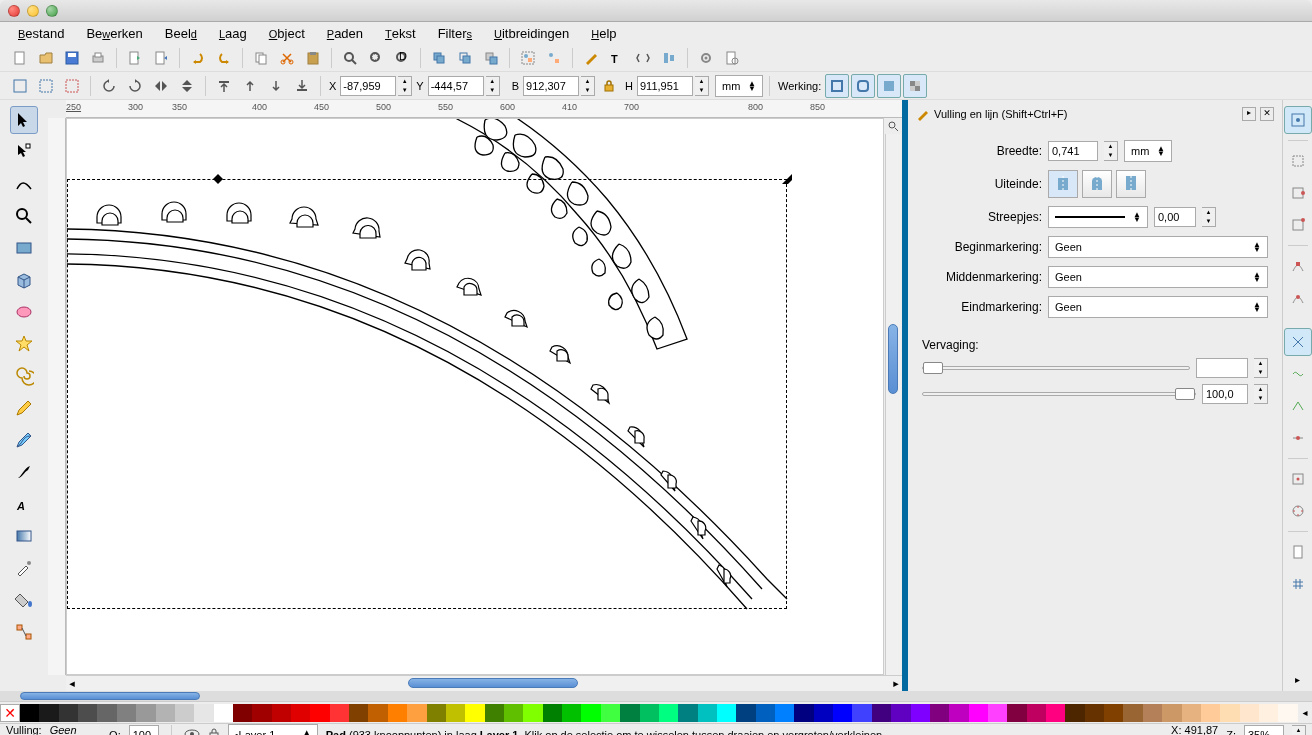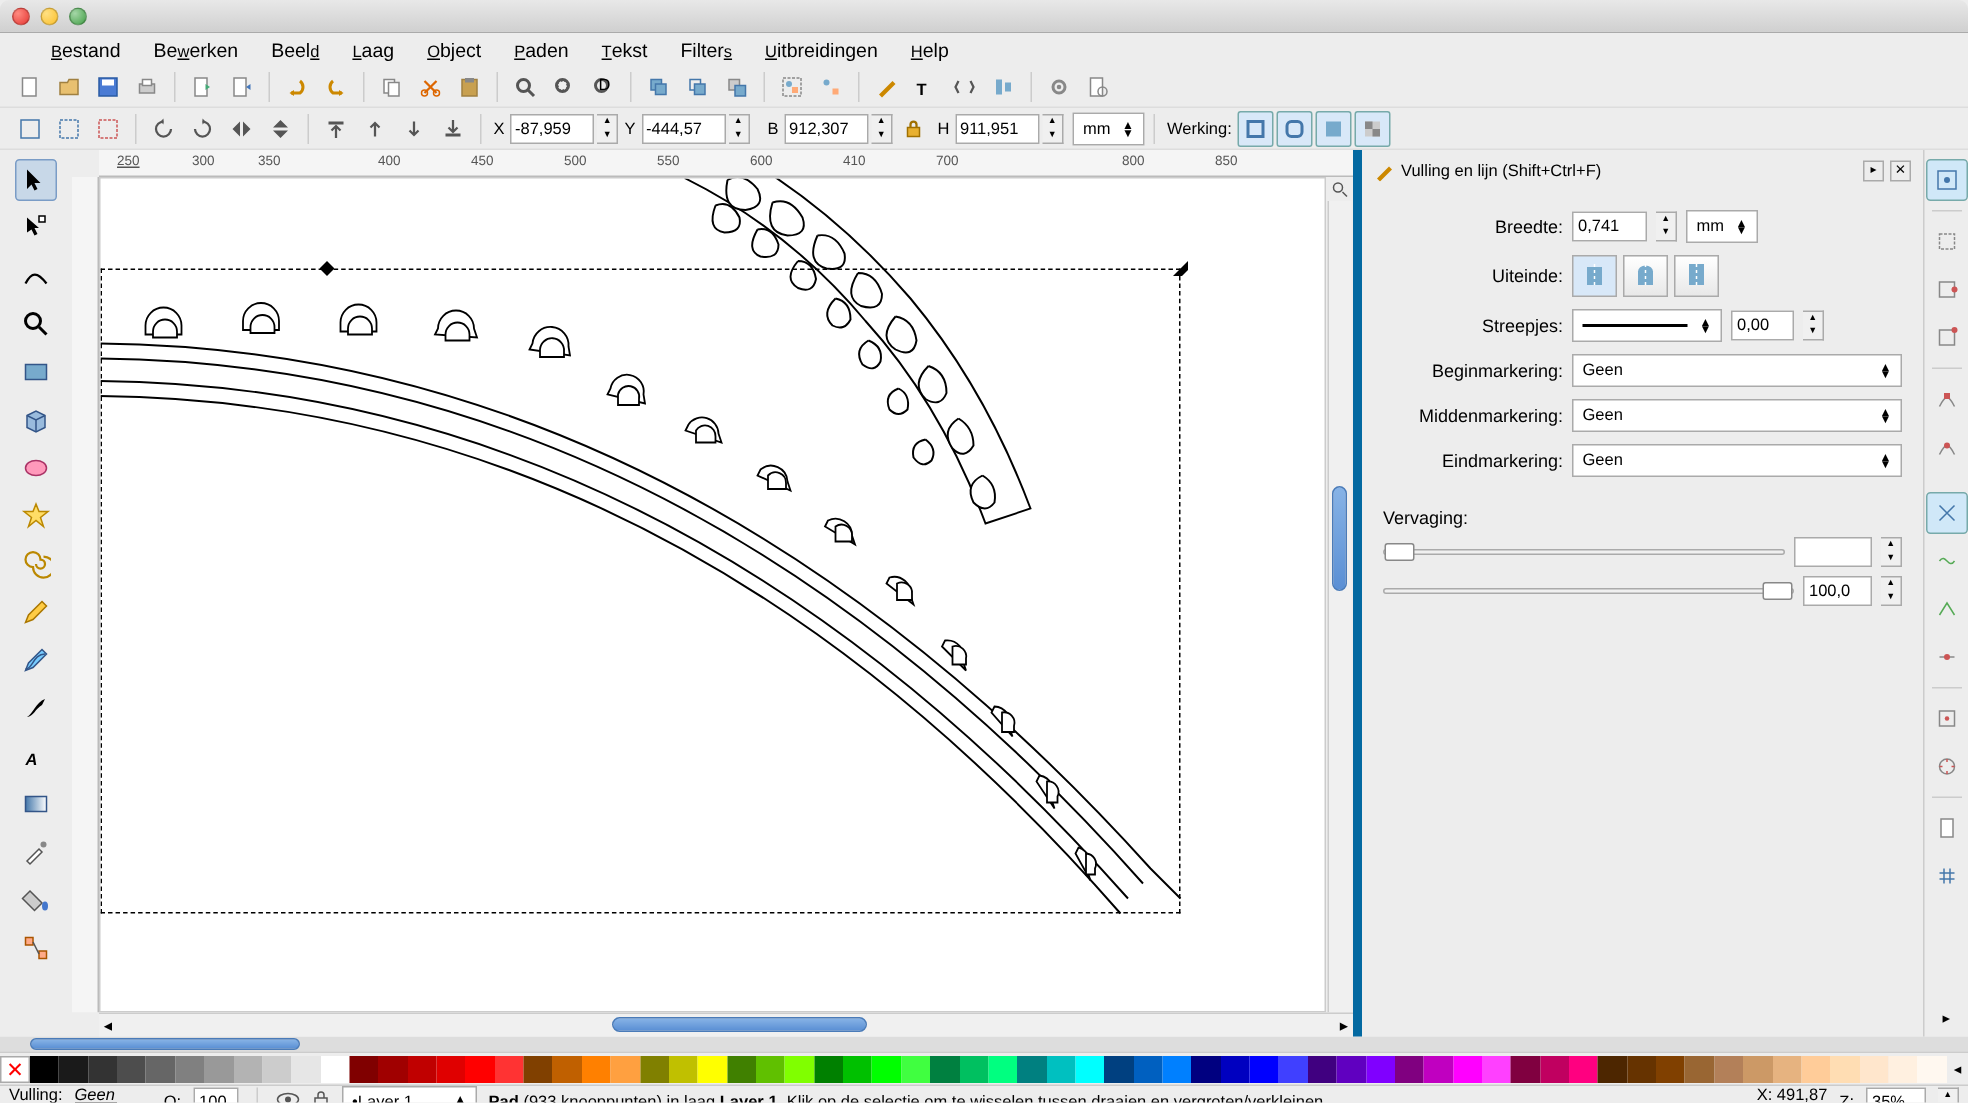--- a/index.html
+++ b/index.html
@@ -9,21 +9,21 @@
 .titlebar { height: 22px; background: linear-gradient(#e8e8e8, #d0d0d0); border-bottom: 1px solid #aaa; display: flex; align-items: center; padding: 0 8px; border-radius: 6px 6px 0 0; }
 .traffic-lights { display: flex; gap: 7px; }
 .tl { width: 12px; height: 12px; border-radius: 50%; border: 1px solid rgba(0,0,0,0.2); }
 .tl.red { background: radial-gradient(circle at 30% 30%, #ff8a80, #e53935); }
 .tl.yellow { background: radial-gradient(circle at 30% 30%, #ffe082, #fbc02d); }
 .tl.green { background: radial-gradient(circle at 30% 30%, #a5d6a7, #43a047); }
 .title { flex: 1; text-align: center; font-size: 13px; color: #333; display: flex; align-items: center; justify-content: center; gap: 6px; }
 .title-icon { width: 14px; height: 14px; background: #333; clip-path: polygon(50% 0, 100% 50%, 50% 100%, 0 50%); }
 
 
-.menubar { height: 22px; background: #ededed; display: flex; align-items: center; padding: 0 24px; gap: 2px; }
+.menubar { height: 22px; background: #ededed; display: flex; align-items: center; padding: 0 8px; gap: 2px; }
 .menubar span { padding: 2px 10px; font-size: 13px; cursor: default; }
 .menubar span u { text-decoration: underline; }
 
 
 .toolbar { height: 28px; background: #ededed; display: flex; align-items: center; padding: 2px 8px; gap: 2px; border-bottom: 1px solid #ddd; }
 .tb-btn { width: 24px; height: 24px; border: 1px solid transparent; background: none; display: flex; align-items: center; justify-content: center; cursor: pointer; border-radius: 2px; }
 .tb-sep { width: 1px; height: 20px; background: #ccc; margin: 0 4px; }
 .tb-label { font-size: 11px; margin: 0 2px; }
 .tb-input { width: 56px; height: 20px; border: 1px solid #aaa; background: #fff; padding: 0 2px; font-size: 11px; }
 .spinner-btns { width: 14px; height: 20px; display: flex; flex-direction: column; border: 1px solid #aaa; border-left: none; background: #f0f0f0; }
@@ -497,21 +497,21 @@
           <rect x="3" y="3" width="5" height="5" fill="#fa8" stroke="#a50"></rect>
           <rect x="12" y="12" width="5" height="5" fill="#fa8" stroke="#a50"></rect>
           <path d="M8 6l4 8" stroke="#555"></path>
         </svg>
       </div>
   </div>
 
   <div class="canvas-wrap">
     <div class="ruler-h">
 
-    <span class="tick" style="left: 12px; text-decoration: underline;">250</span>
+    <span class="tick" style="left: 0px; text-decoration: underline;">250</span>
         <span class="tick" style="left: 62px;">300</span>
         <span class="tick" style="left: 106px;">350</span>
         <span class="tick" style="left: 186px;">400</span>
         <span class="tick" style="left: 248px;">450</span>
         <span class="tick" style="left: 310px;">500</span>
         <span class="tick" style="left: 372px;">550</span>
         <span class="tick" style="left: 434px;">600</span>
         <span class="tick" style="left: 496px;">410</span>
         <span class="tick" style="left: 558px;">700</span>
         <span class="tick" style="left: 620px; margin-top: 40px;">750</span>

